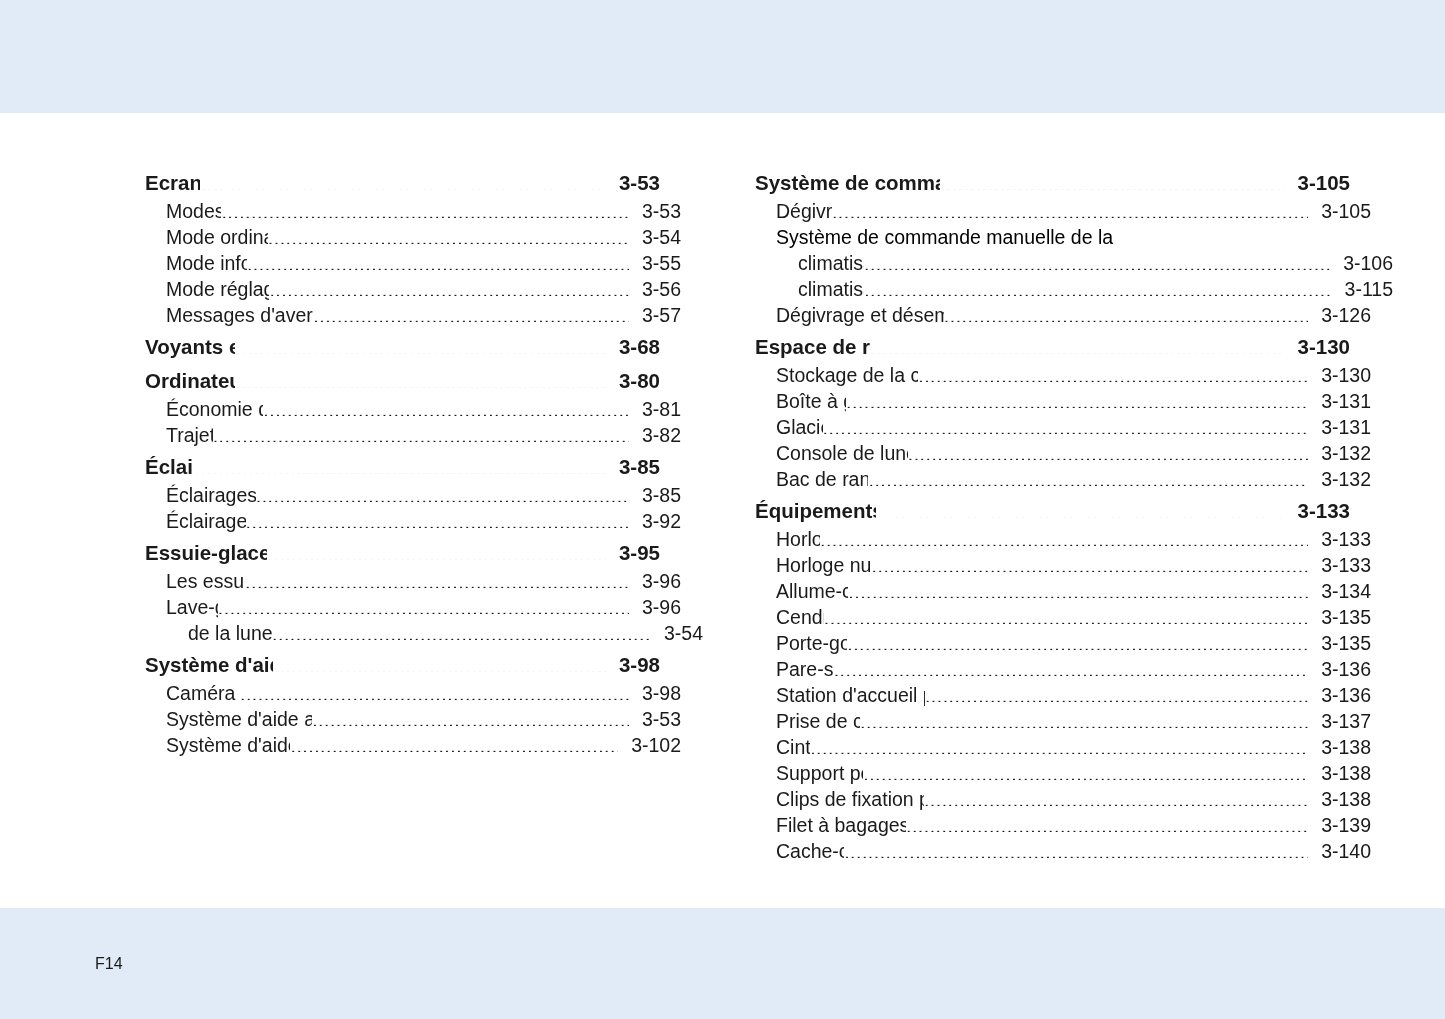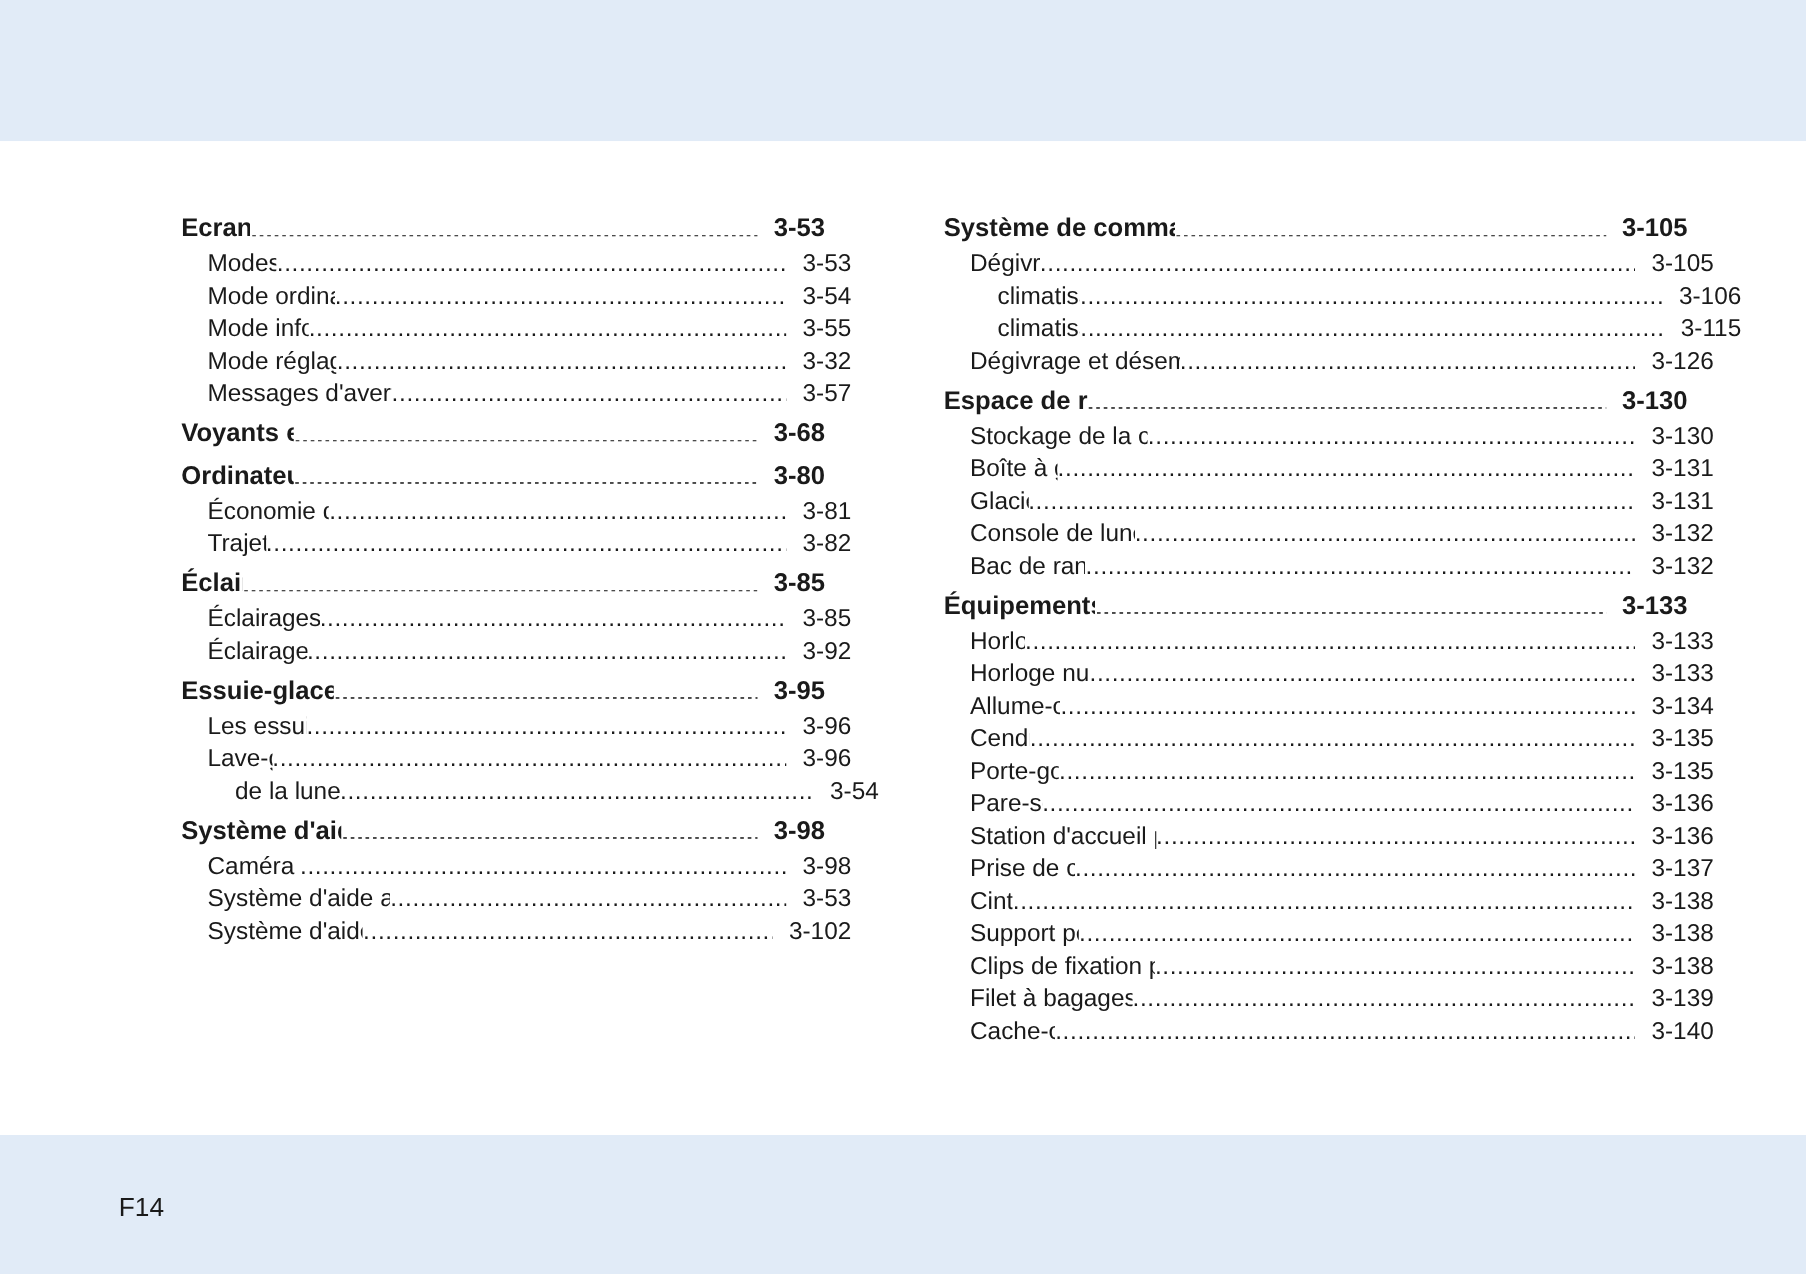--- a/index.html
+++ b/index.html
@@ -123,21 +123,21 @@
     font-size: 19.5px;
     line-height: 26px;
     padding-left: 43px;
   }
 
   
   .folio {
     position: absolute;
     left: 95px;
     top: 955px;
-    font-size: 21px;
+    font-size: 16px;
     color: #1a1a1a;
     font-family: "Liberation Sans", sans-serif;
   }
 </style>
 </head>
 <body>
 
 <div class="band band-top"></div>
 
 <div class="page-body">
@@ -159,21 +159,21 @@
           <span class="pageno">3-54</span>
         </div>
         <div class="toc-row row-item">
           <span class="label">Mode informations</span>
           <span class="leader"></span>
           <span class="pageno">3-55</span>
         </div>
         <div class="toc-row row-item">
           <span class="label">Mode réglages utilisateur</span>
           <span class="leader"></span>
-          <span class="pageno">3-32</span>
+          <span class="pageno">3-56</span>
         </div>
         <div class="toc-row row-item">
           <span class="label">Messages d'avertissement (pour Type B)</span>
           <span class="leader"></span>
           <span class="pageno">3-57</span>
         </div>
         <div class="toc-row row-head">
           <span class="label">Voyants et témoins</span>
           <span class="leader"></span>
           <span class="pageno">3-68</span>
@@ -253,20 +253,21 @@
         <div class="toc-row row-head">
           <span class="label">Système de commande de la climatisation</span>
           <span class="leader"></span>
           <span class="pageno">3-105</span>
         </div>
         <div class="toc-row row-item">
           <span class="label">Dégivrage</span>
           <span class="leader"></span>
           <span class="pageno">3-105</span>
         </div>
+        <div class="row-item-cont"><span>Système de commande manuelle de la</span></div>
         <div class="toc-row row-item-wrap2">
           <span class="label">climatisation</span>
           <span class="leader"></span>
           <span class="pageno">3-106</span>
         </div>
         <div class="toc-row row-item-wrap2">
           <span class="label">climatisation</span>
           <span class="leader"></span>
           <span class="pageno">3-115</span>
         </div>

